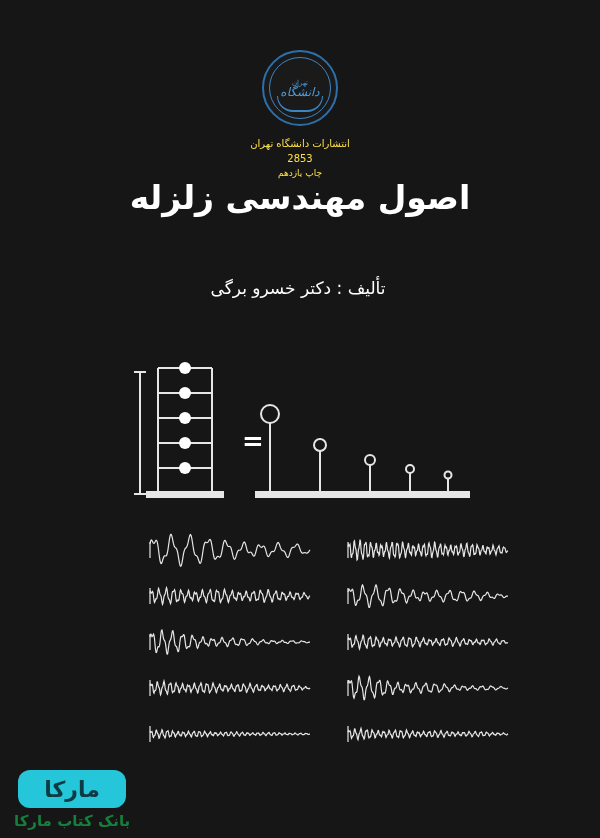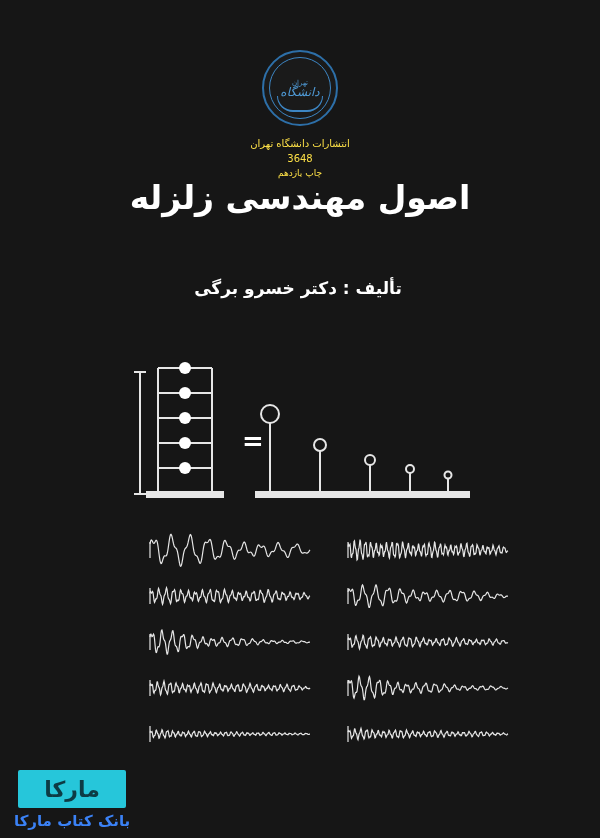--- a/index.html
+++ b/index.html
@@ -103,21 +103,21 @@
     letter-spacing: 0.5px;
   }
   .author-line {
     position: absolute;
     top: 278px;
     left: 0;
     width: 596px;
     text-align: center;
     color: #ffffff;
     font-size: 17px;
-    font-weight: bold;
+    font-weight: normal;
   }
   .affiliation-line {
     position: absolute;
     top: 322px;
     left: 0;
     width: 600px;
     text-align: center;
     color: #e8e8e8;
     font-size: 14px;
   }
@@ -145,56 +145,56 @@
     width: 600px;
     height: 74px;
   }
   .logo-box {
     position: absolute;
     left: 18px;
     bottom: 30px;
     width: 108px;
     height: 38px;
     background: #26c6da;
-    border-radius: 2px;
+    border-radius: 12px;
     display: flex;
     align-items: center;
     justify-content: center;
   }
   .logo-text {
     color: #0d3b44;
     font-size: 22px;
     font-weight: bold;
     letter-spacing: 1px;
   }
   .footer-caption {
     position: absolute;
     left: 14px;
     bottom: 8px;
-    color: #3b82f6;
+    color: #15803d;
     font-size: 15px;
     font-weight: bold;
   }
 </style>
 </head>
 <body>
 
 <div class="page">
 
   <div class="emblem-wrap">
     <div class="emblem">
       <div class="emblem-inner">
         <div class="emblem-text">تهران</div>
         <div class="emblem-text" style="font-size:12px;font-style:italic;">دانشگاه</div>
       </div>
       <div class="emblem-wing"></div>
     </div>
     <div class="publisher-lines">
       <div class="pub-line-1">انتشارات دانشگاه تهران</div>
-      <div class="pub-line-2">3648</div>
+      <div class="pub-line-2">2853</div>
       <div class="pub-line-3">چاپ یازدهم</div>
     </div>
   </div>
 
   <div class="book-title">اصول مهندسی زلزله</div>
   <div class="author-line">تألیف : دکتر خسرو برگی</div>
 
   <div class="diagram">
     <svg width="600" height="160" viewBox="0 0 600 160">
       <g stroke="#e6e6e6" fill="none" stroke-width="2">

